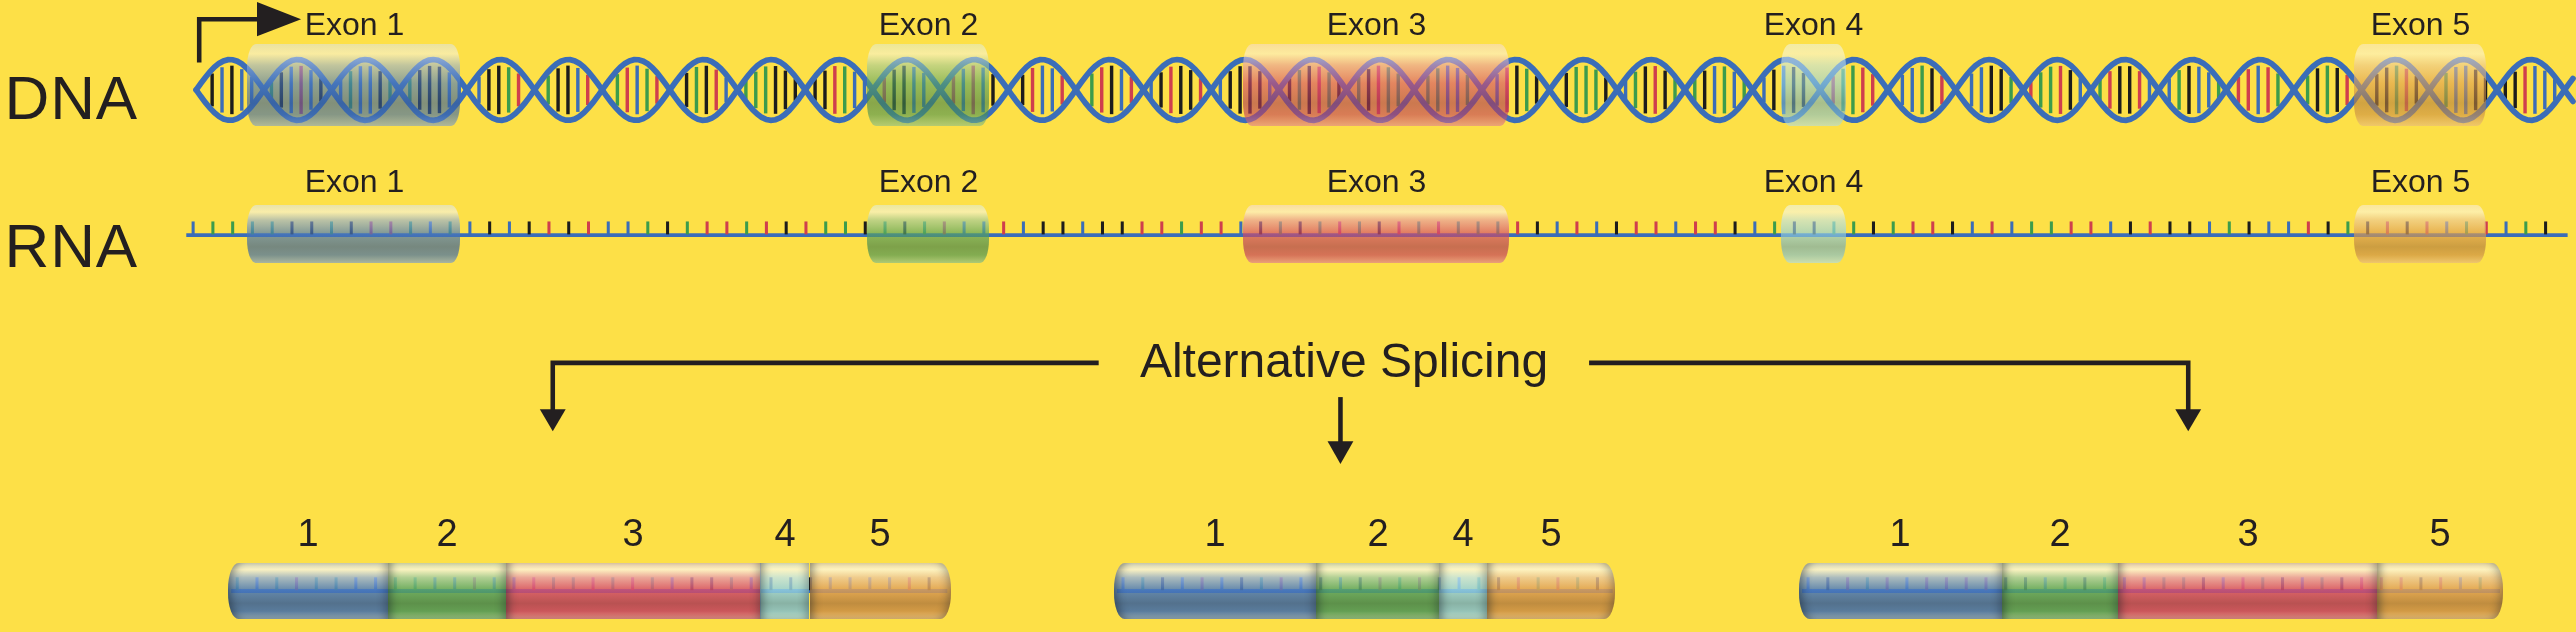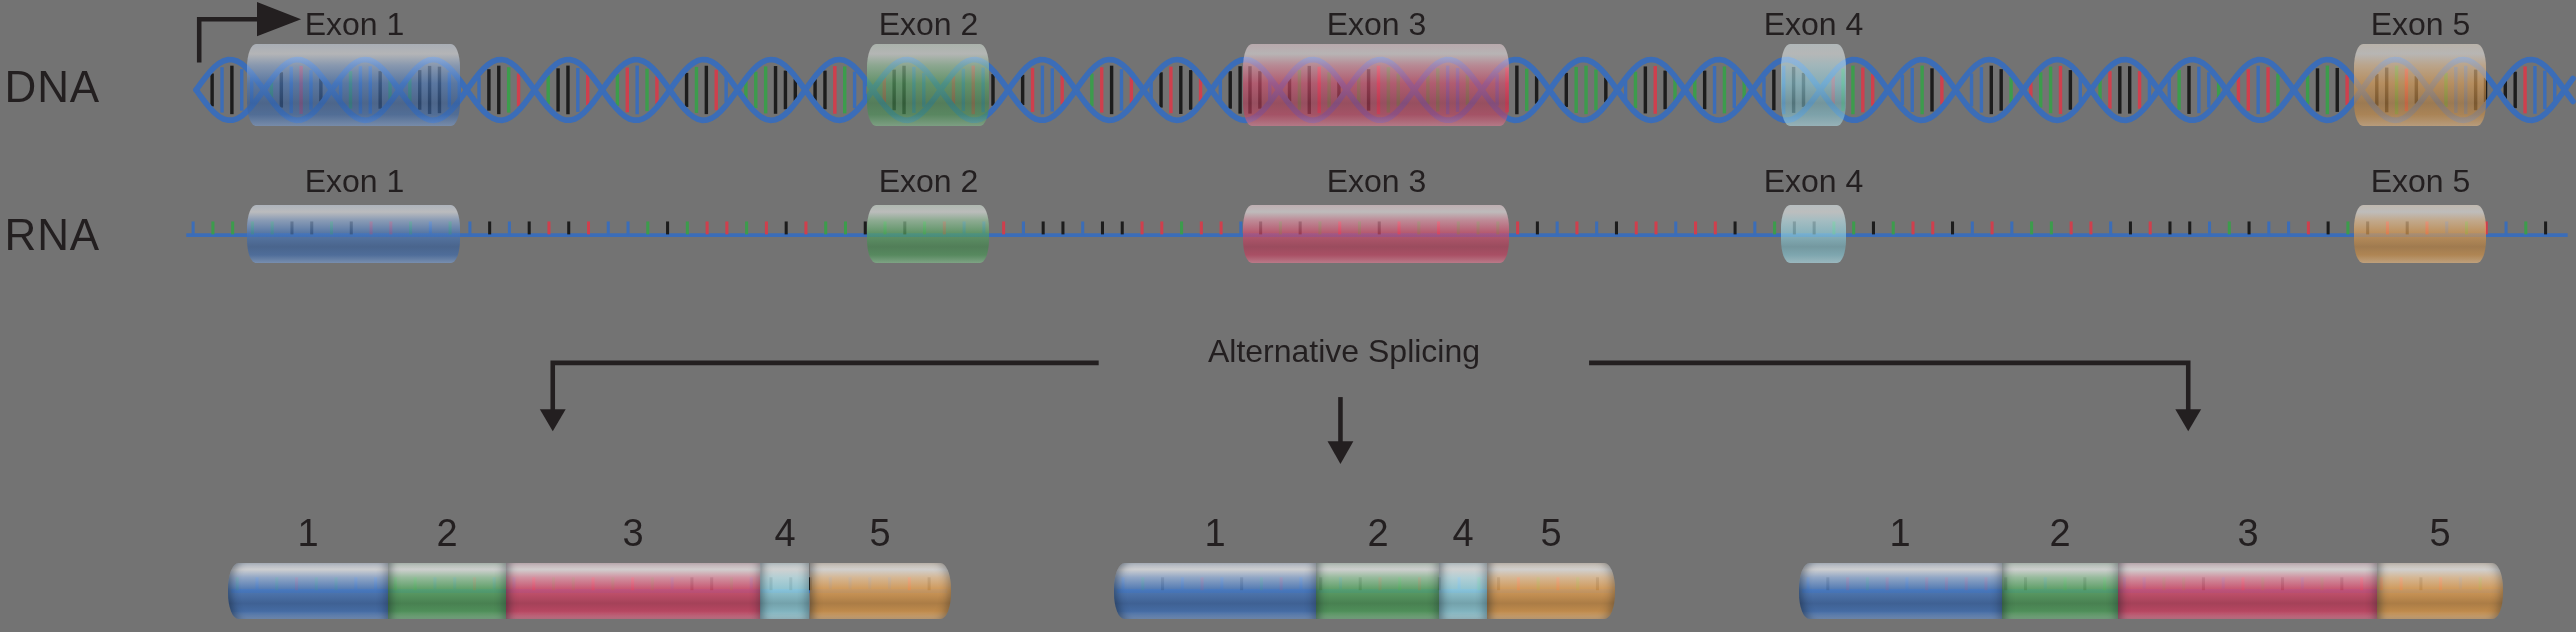--- a/index.html
+++ b/index.html
@@ -1,28 +1,28 @@
 <!DOCTYPE html>
 <html style="font-size:12px"><head>
 <meta charset="utf-8">
 <style>
   html,body{margin:0;padding:0;background:#ffffff;}
   .canvas{
     position:relative;width:2576px;height:633px;overflow:hidden;
-    background:#737373;color:#231f20;
+    background:#fde047;color:#231f20;
     font-family:"Liberation Sans",sans-serif;
   }
   #art{position:absolute;left:0;top:0;}
-  .row-label{position:absolute;font-size:44px;letter-spacing:0.8px;z-index:4;}
+  .row-label{position:absolute;font-size:62px;letter-spacing:0.8px;z-index:4;}
   #lbl-dna{left:4.6px;top:62px;}
   #lbl-rna{left:4.6px;top:210px;}
   #lbl-mrna{left:3px;top:566px;}
   .splicing-label{
     position:absolute;left:1095px;top:333px;width:498px;text-align:center;
-    font-size:32px;z-index:4;white-space:nowrap;
+    font-size:48px;z-index:4;white-space:nowrap;
   }
   .exon-label{position:absolute;width:259px;margin-left:-129px;text-align:center;font-size:32px;z-index:4;white-space:nowrap;}
   .num-label{position:absolute;width:106px;margin-left:-53px;text-align:center;font-size:38px;z-index:4;}
   .cyl{position:absolute;z-index:2;border-radius:9px/23px;}
   .seg{position:absolute;z-index:2;box-shadow:inset 6.8px 0 9px -3.8px rgba(15,25,35,.45),inset -6.8px 0 9px -3.8px rgba(15,25,35,.32);}
   #overlays{position:absolute;left:0;top:0;width:100%;height:100%;z-index:2;}
 </style>
 </head>
 <body>
 

